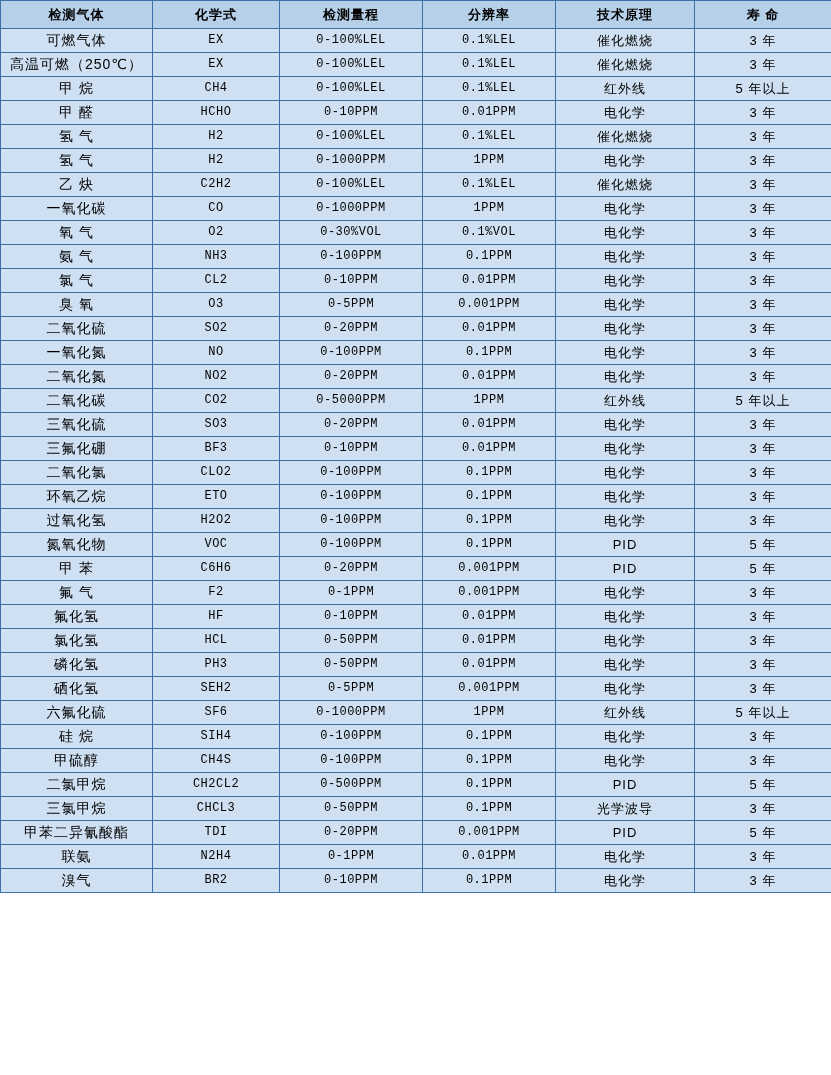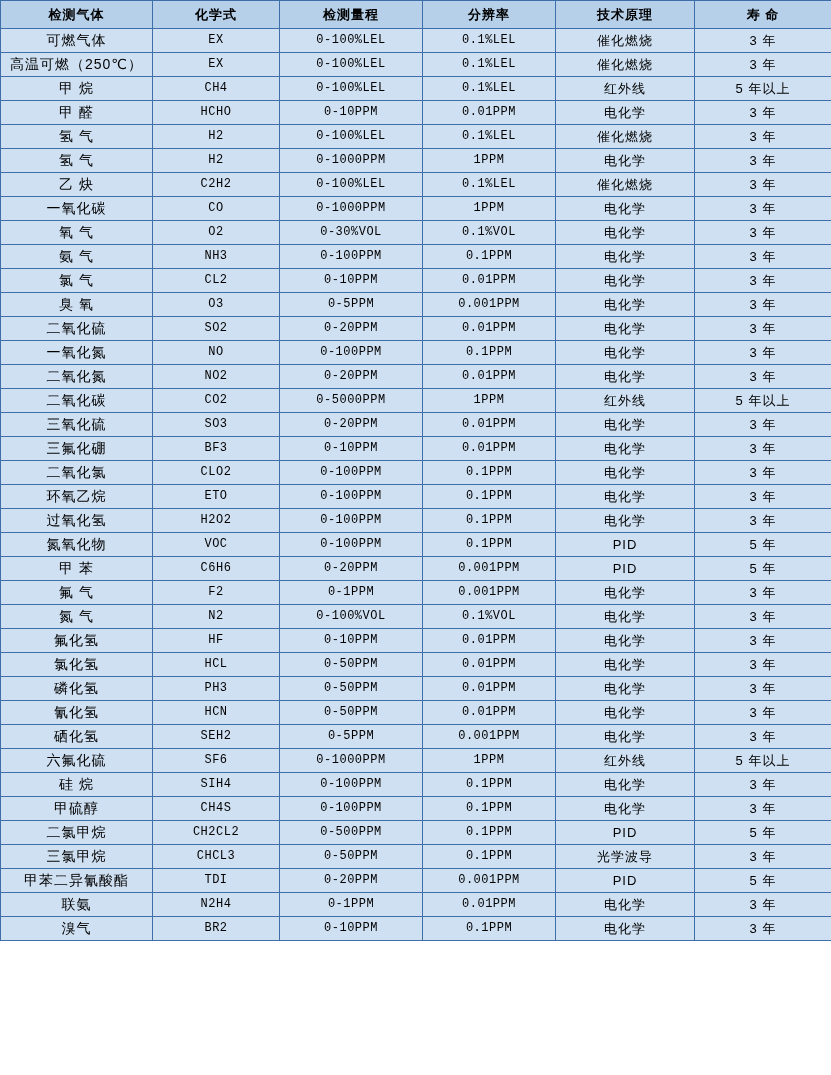--- a/index.html
+++ b/index.html
@@ -273,54 +273,38 @@
       </tr>
       <tr>
         <td class="name">氟 气</td>
         <td class="formula">F2</td>
         <td class="range">0-1PPM</td>
         <td class="resolution">0.001PPM</td>
         <td class="principle">电化学</td>
         <td class="life">3 年</td>
       </tr>
       <tr>
-        <td class="name">氮 气</td>
-        <td class="formula">N2</td>
-        <td class="range">0-100%VOL</td>
-        <td class="resolution">0.1%VOL</td>
-        <td class="principle">电化学</td>
-        <td class="life">3 年</td>
-      </tr>
-      <tr>
         <td class="name">氟化氢</td>
         <td class="formula">HF</td>
         <td class="range">0-10PPM</td>
         <td class="resolution">0.01PPM</td>
         <td class="principle">电化学</td>
         <td class="life">3 年</td>
       </tr>
       <tr>
         <td class="name">氯化氢</td>
         <td class="formula">HCL</td>
         <td class="range">0-50PPM</td>
         <td class="resolution">0.01PPM</td>
         <td class="principle">电化学</td>
         <td class="life">3 年</td>
       </tr>
       <tr>
         <td class="name">磷化氢</td>
         <td class="formula">PH3</td>
-        <td class="range">0-50PPM</td>
-        <td class="resolution">0.01PPM</td>
-        <td class="principle">电化学</td>
-        <td class="life">3 年</td>
-      </tr>
-      <tr>
-        <td class="name">氰化氢</td>
-        <td class="formula">HCN</td>
         <td class="range">0-50PPM</td>
         <td class="resolution">0.01PPM</td>
         <td class="principle">电化学</td>
         <td class="life">3 年</td>
       </tr>
       <tr>
         <td class="name">硒化氢</td>
         <td class="formula">SEH2</td>
         <td class="range">0-5PPM</td>
         <td class="resolution">0.001PPM</td>

